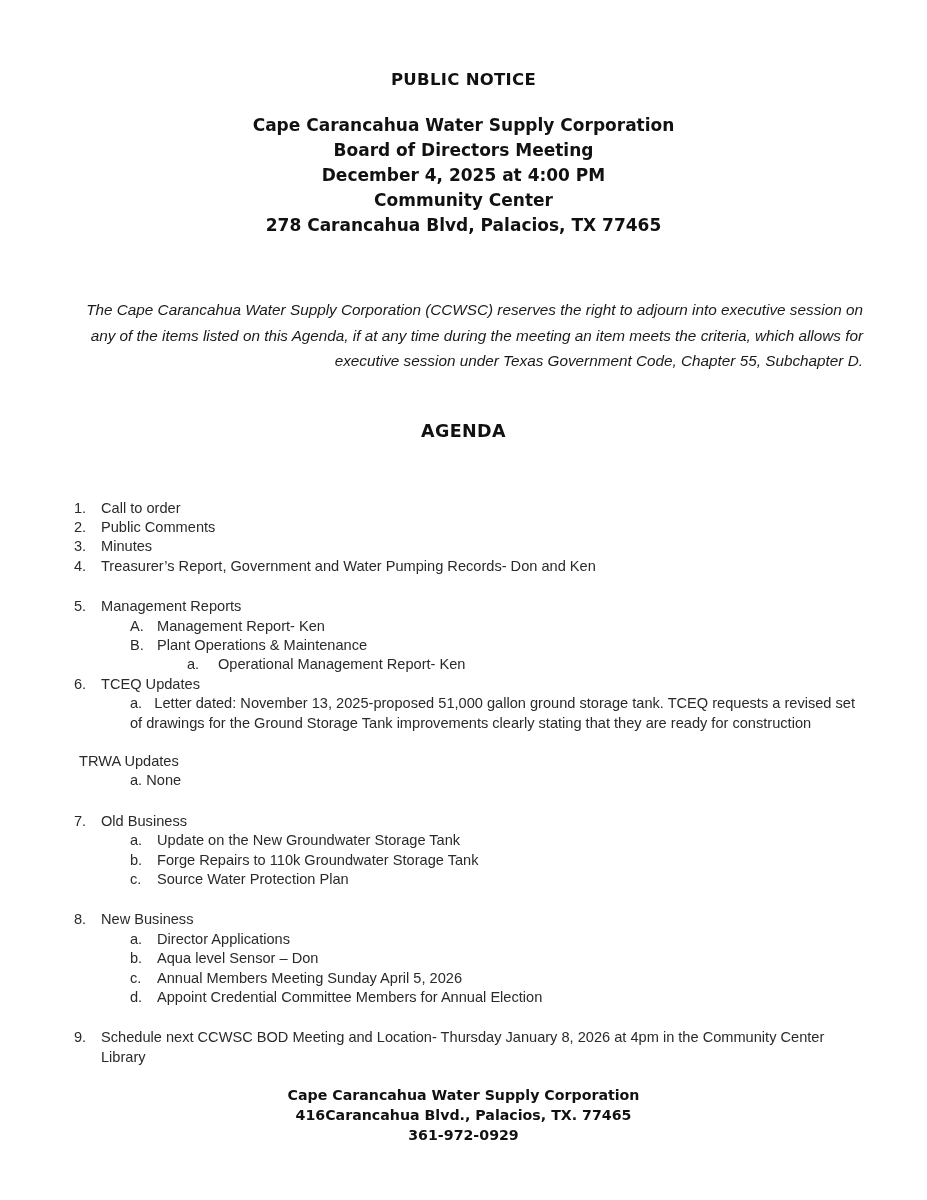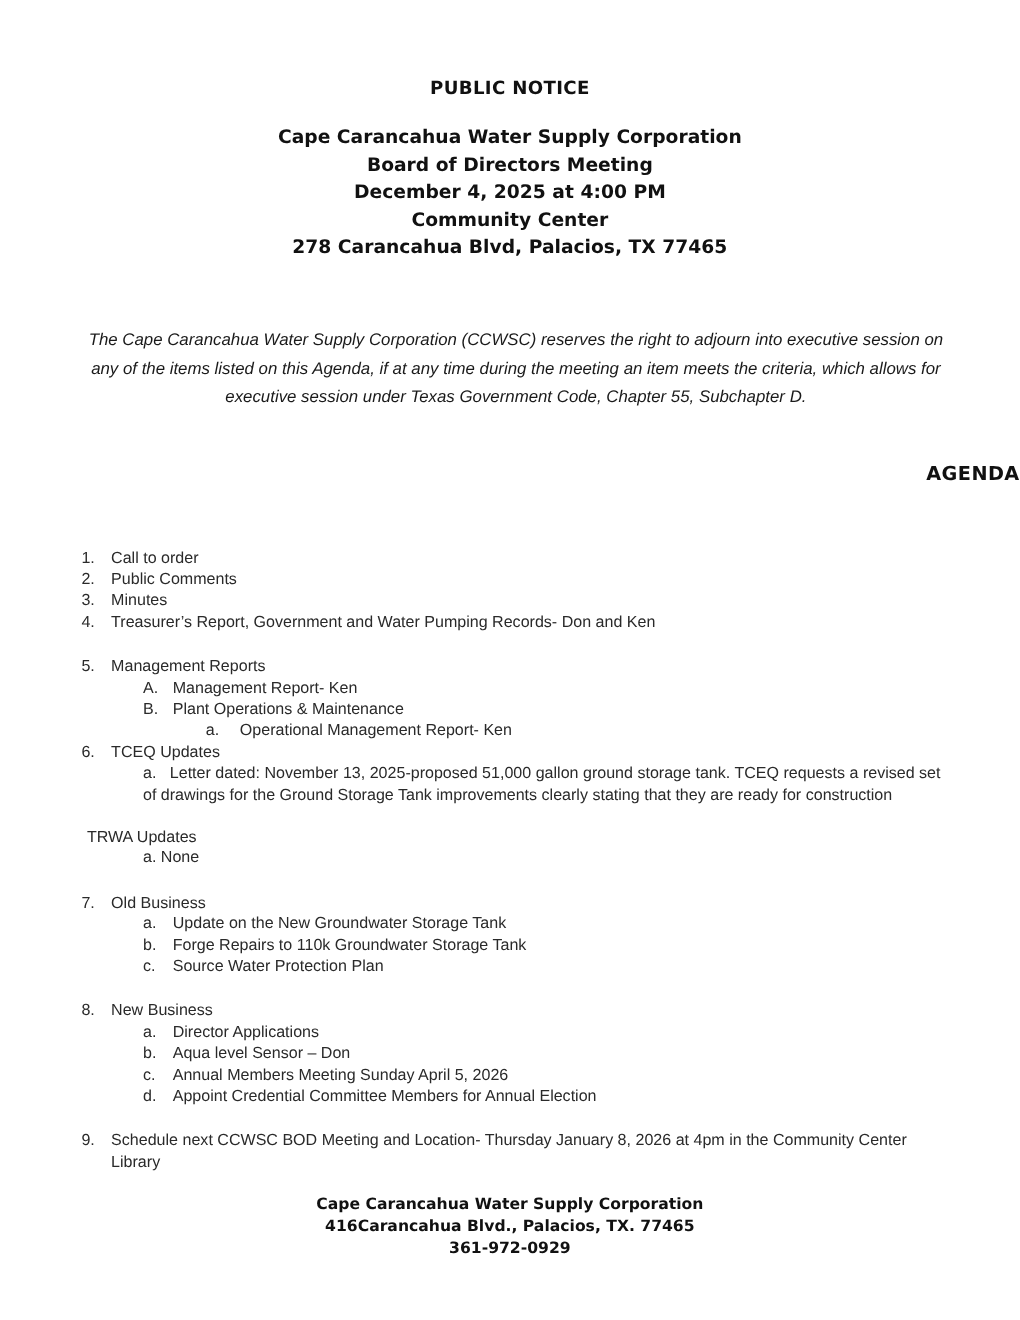--- a/index.html
+++ b/index.html
@@ -47,28 +47,28 @@
   }
   .org-block div { margin: 0; }
 
   
   .disclaimer {
     margin: 59px 64px 16px 75px;
     font-family: "Liberation Sans", sans-serif;
     font-style: italic;
     font-size: 15.3px;
     line-height: 25.5px;
-    text-align: center;
+    text-align: right;
     color: #1a1a1a;
   }
 
   
   .agenda-heading {
     margin-top: 47px;
-    text-align: right;
+    text-align: center;
     font-family: "DejaVu Sans", sans-serif;
     font-weight: bold;
     font-size: 17.5px;
     letter-spacing: 0.4px;
     color: #111;
   }
 
   
   .agenda {
     margin: 58px 0 0 0;

